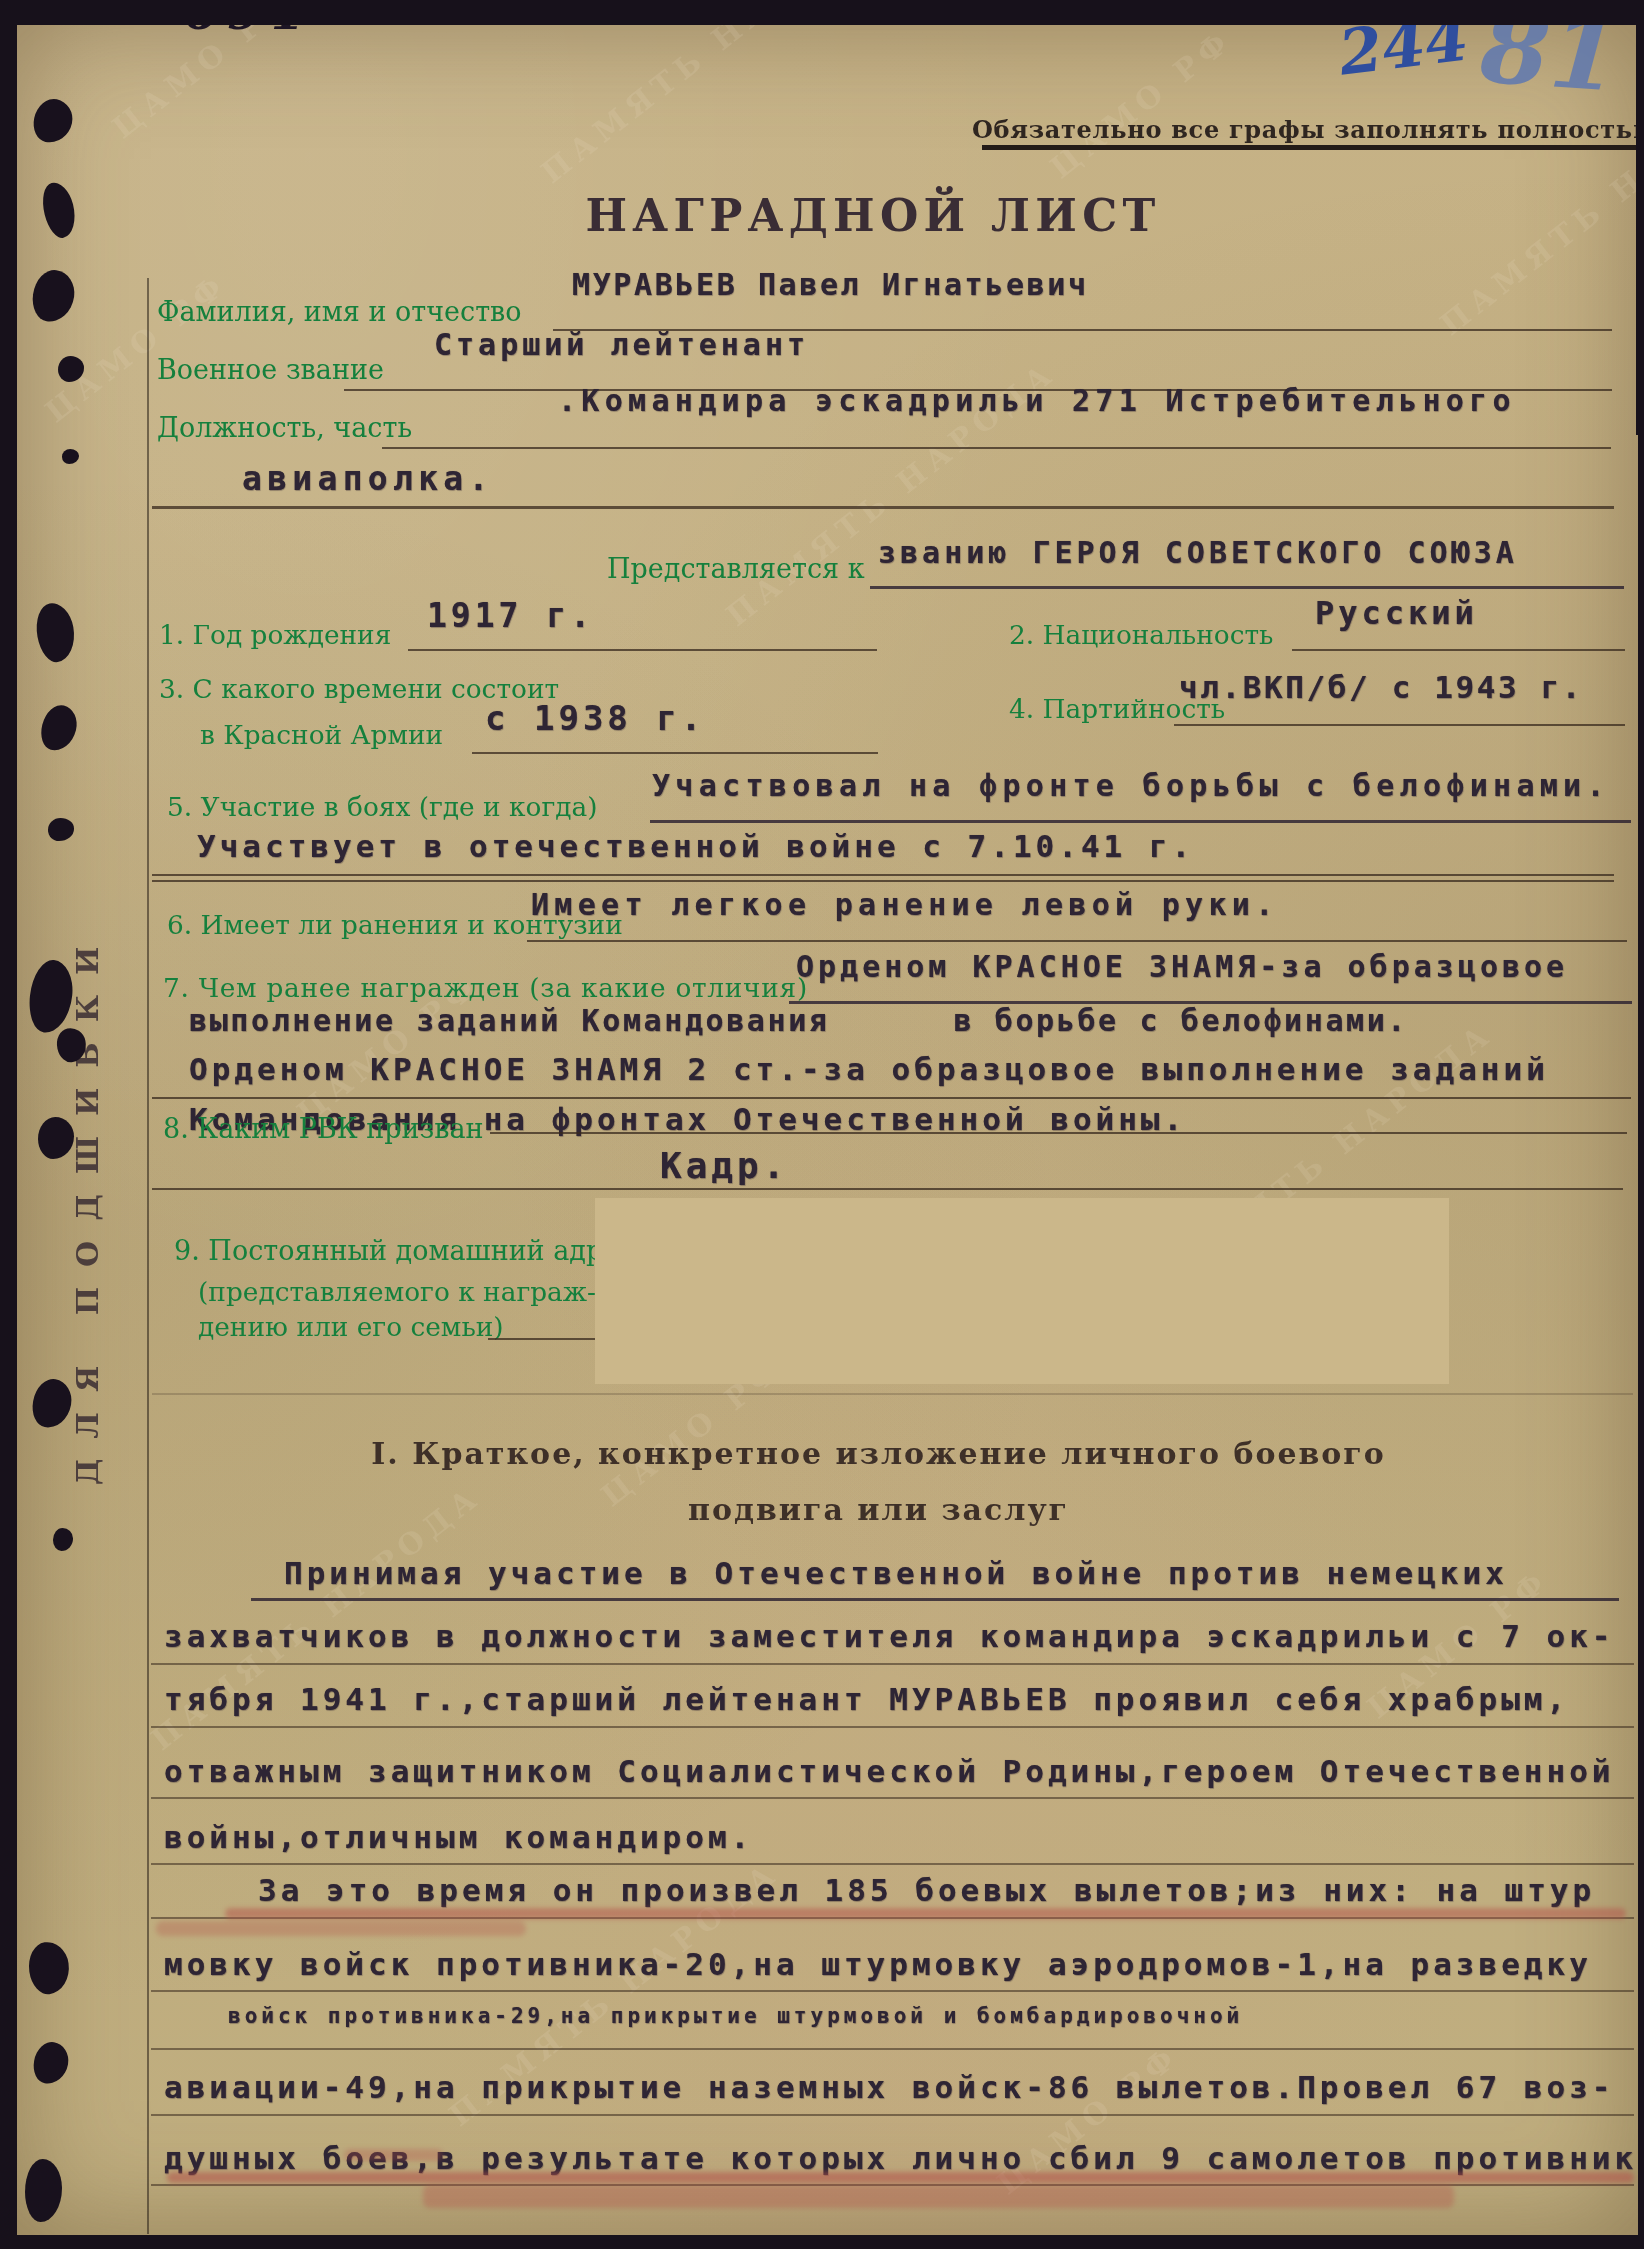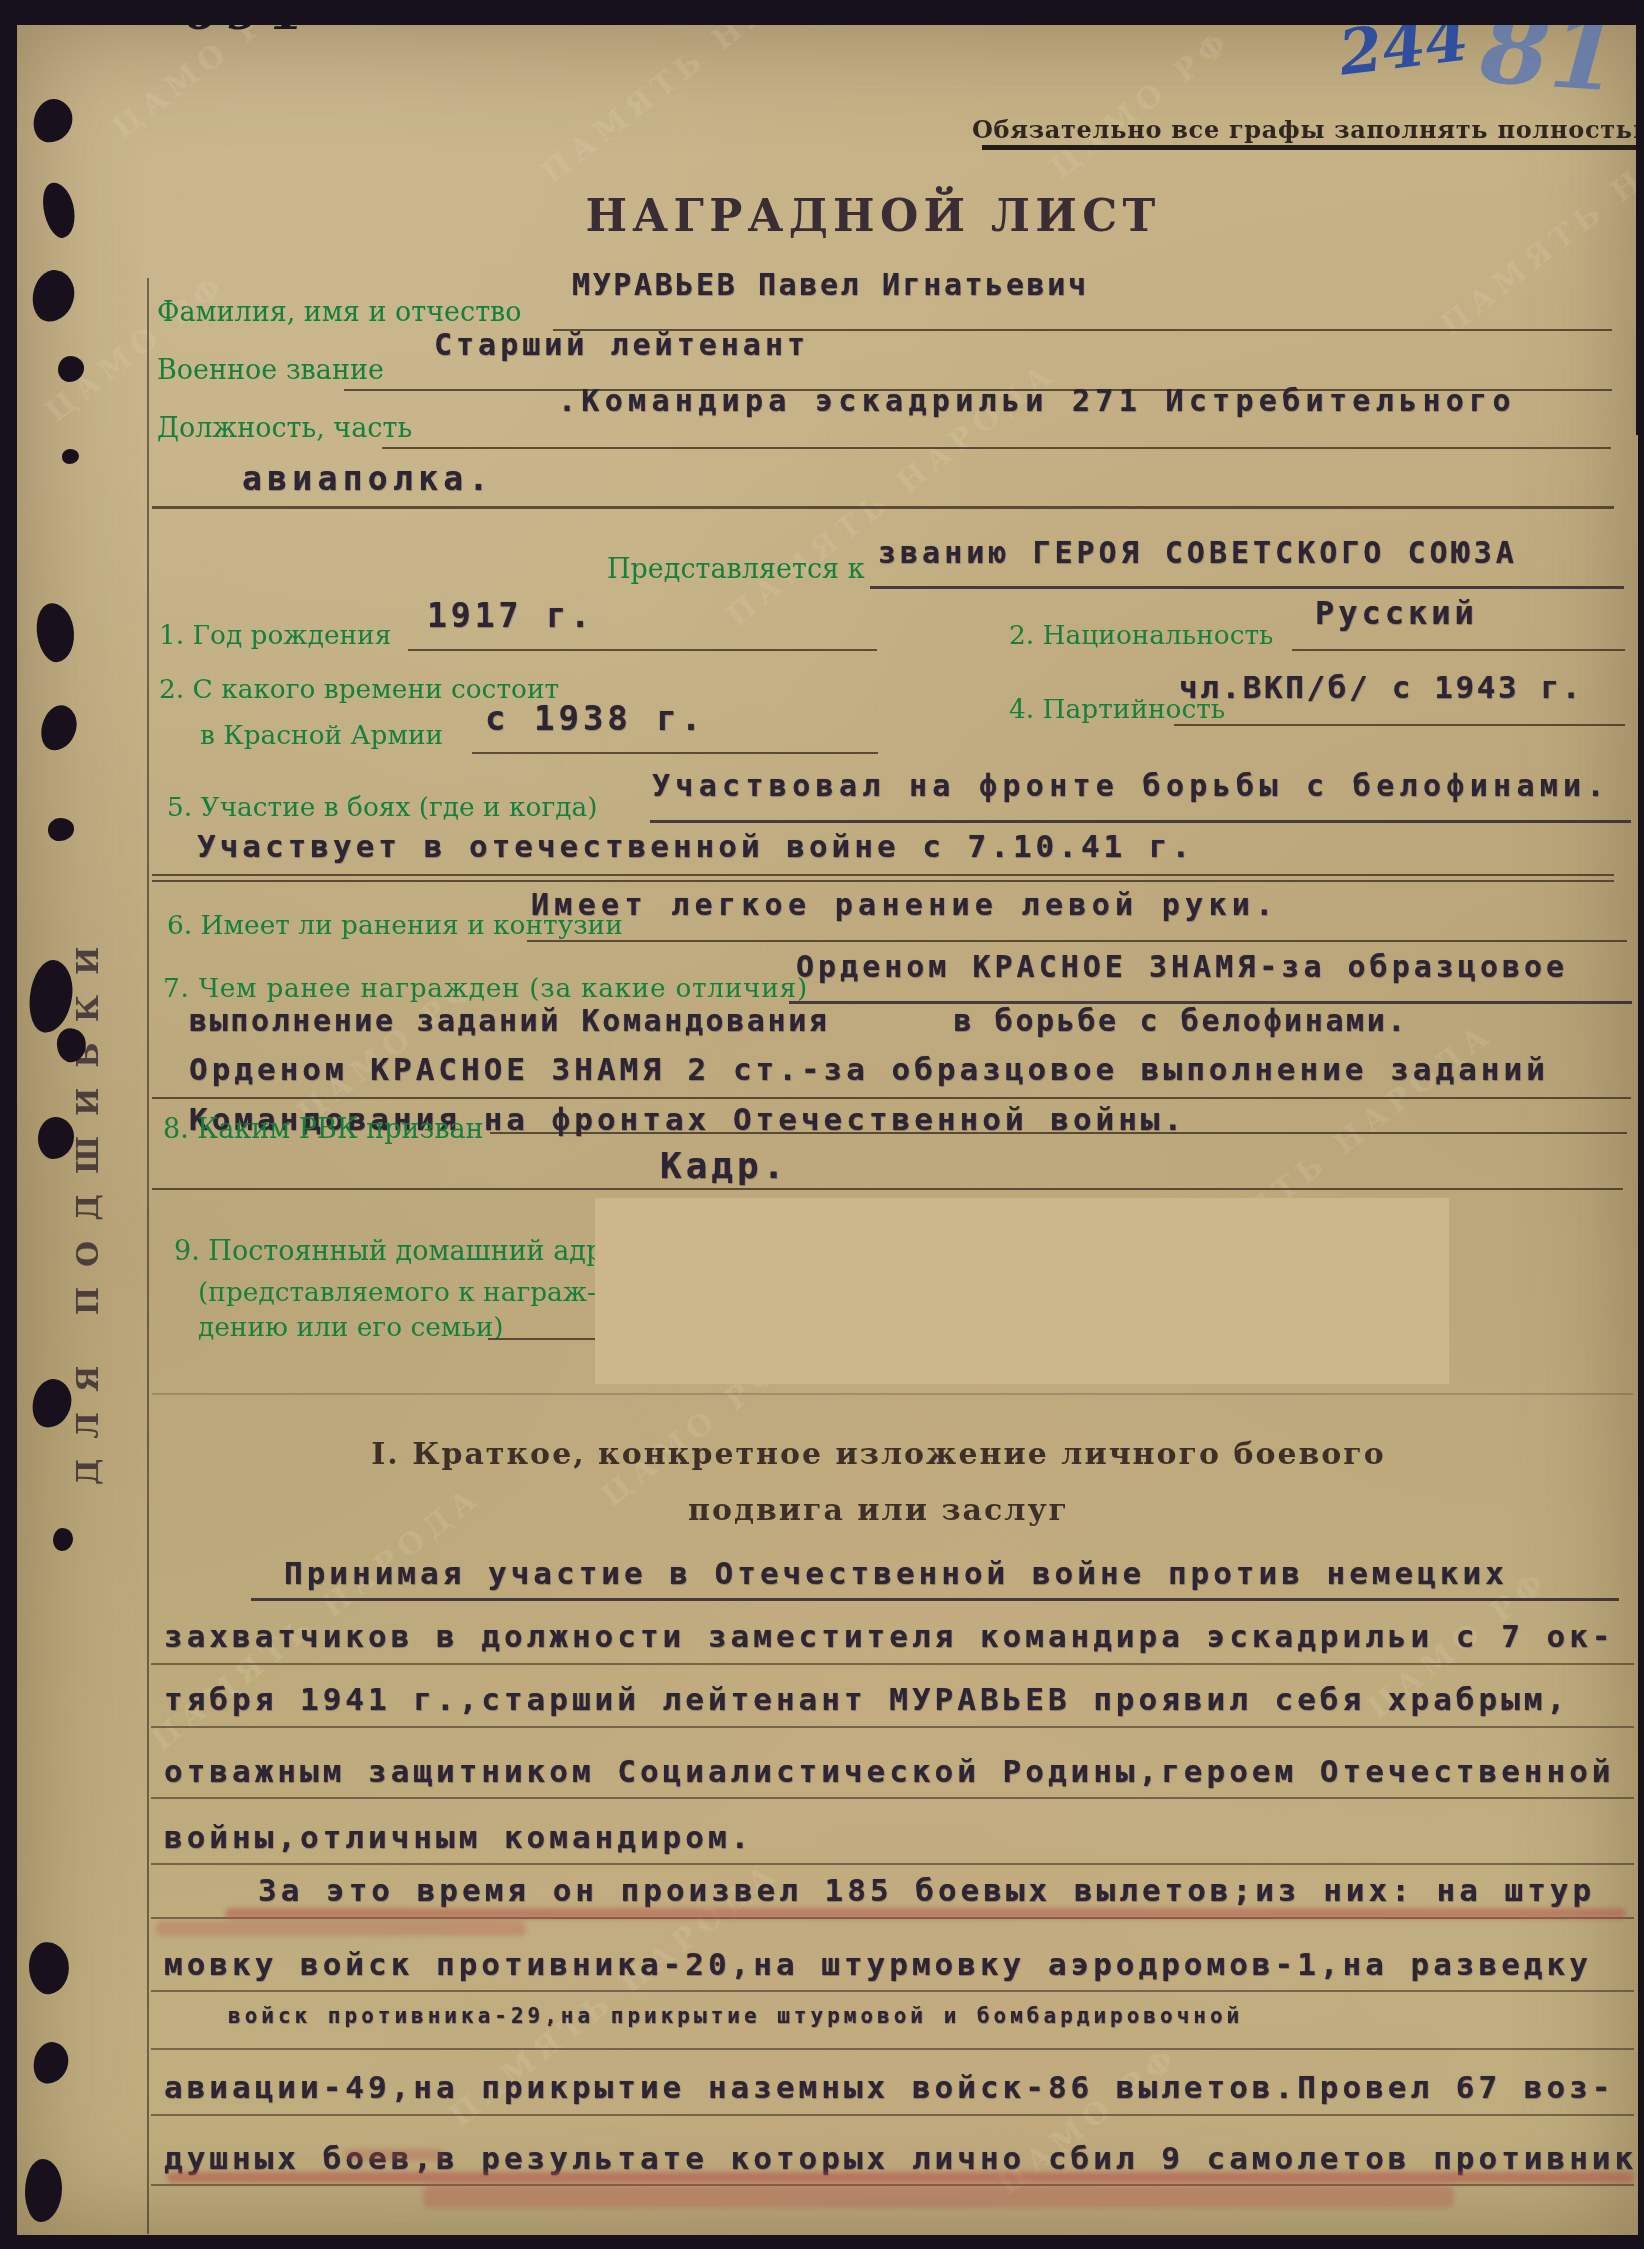--- a/index.html
+++ b/index.html
@@ -75,21 +75,21 @@
   <div class="typed" style="left:878px;top:535px;font-size:30px;letter-spacing:4px;">званию ГЕРОЯ СОВЕТСКОГО СОЮЗА</div>
   <div class="tline" style="left:870px;top:586px;width:754px;"></div>
 
   <div class="print" style="left:159px;top:619px;font-size:26.4px;">1. Год рождения</div>
   <div class="typed" style="left:427px;top:596px;font-size:33px;letter-spacing:4px;">1917 г.</div>
   <div class="line" style="left:408px;top:649px;width:469px;"></div>
   <div class="print" style="left:1009px;top:619px;font-size:26.4px;">2. Национальность</div>
   <div class="typed" style="left:1315px;top:594px;font-size:32px;letter-spacing:4px;">Русский</div>
   <div class="line" style="left:1292px;top:649px;width:333px;"></div>
 
-  <div class="print" style="left:159px;top:673px;font-size:26.4px;">2. С какого времени состоит</div>
+  <div class="print" style="left:159px;top:673px;font-size:26.4px;">3. С какого времени состоит</div>
   <div class="print" style="left:200px;top:719px;font-size:26.4px;">в Красной Армии</div>
   <div class="typed" style="left:485px;top:698px;font-size:34px;letter-spacing:4px;text-align:center;">с 1938 г.</div>
   <div class="line" style="left:472px;top:752px;width:406px;"></div>
   <div class="print" style="left:1009px;top:693px;font-size:26.4px;">4. Партийность</div>
   <div class="typed" style="left:1179px;top:669px;font-size:31px;letter-spacing:2.6px;">чл.ВКП/б/ с 1943 г.</div>
   <div class="line" style="left:1174px;top:724px;width:451px;"></div>
 
   <div class="print" style="left:167px;top:791px;font-size:26.4px;">5. Участие в боях (где и когда)</div>
   <div class="typed" style="left:652px;top:768px;font-size:30px;letter-spacing:5.3px;">Участвовал на фронте борьбы с белофинами.</div>
   <div class="tline" style="left:650px;top:820px;width:981px;"></div>

